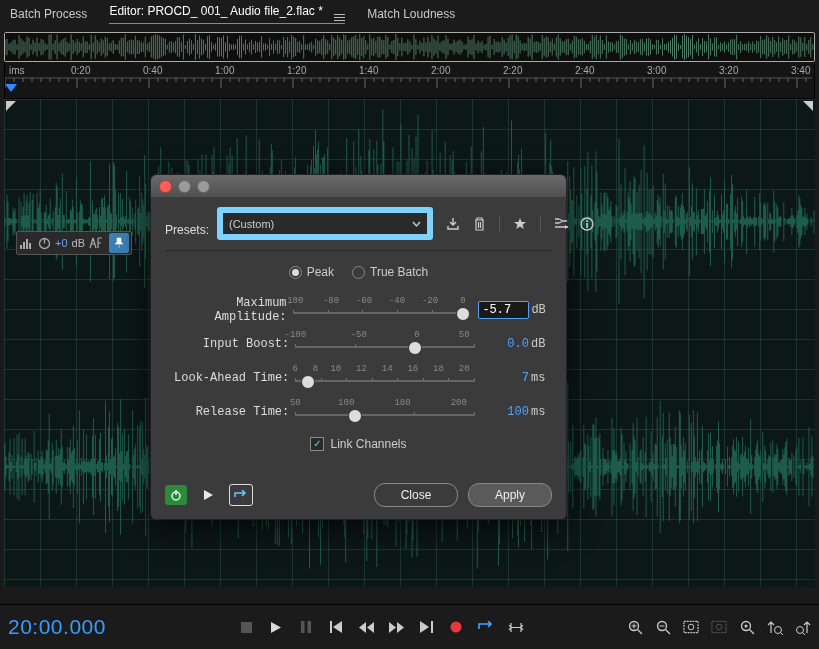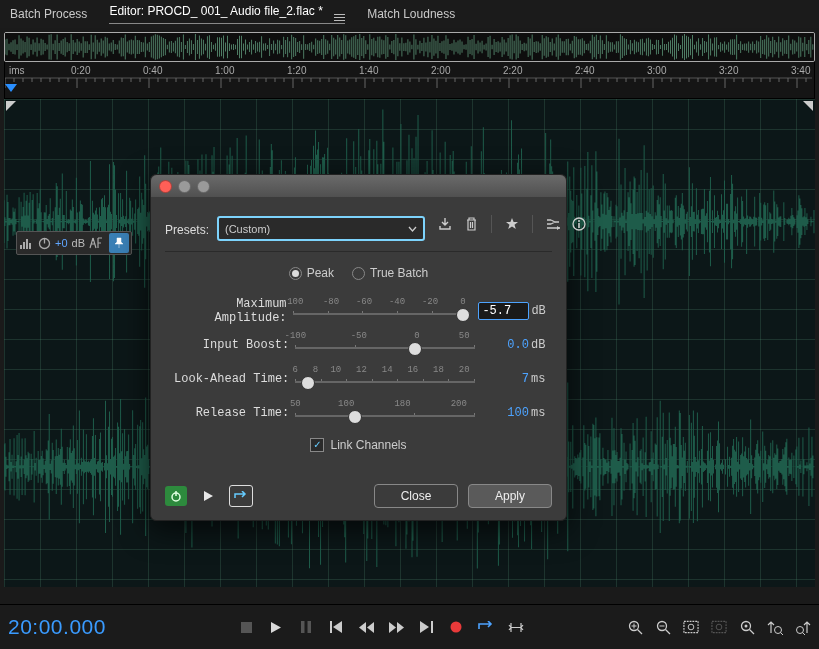--- a/index.html
+++ b/index.html
@@ -25,21 +25,21 @@
   .pinbox{width:20px;height:20px;background:#3a7fb5;border-radius:2px;display:flex;align-items:center;justify-content:center;margin-left:2px;}
   .dialog{position:absolute;left:146px;top:75px;width:415px;background:#3b3b3b;border-radius:6px;box-shadow:0 8px 30px rgba(0,0,0,0.7);border:1px solid #222;}
   .dlg-titlebar{height:22px;background:linear-gradient(#6a6a6a,#505050);border-radius:6px 6px 0 0;display:flex;align-items:center;padding:0 8px;position:relative;}
   .traffic{width:11px;height:11px;border-radius:50%;margin-right:6px;border:1px solid rgba(0,0,0,0.3);}
   .traffic.red{background:#ff5f57;}
   .traffic.grey{background:#9a9a9a;}
   .dlg-title{position:absolute;left:0;right:0;text-align:center;color:#eee;font-size:12px;pointer-events:none;}
   .dlg-body{padding:10px 14px 12px 14px;}
   .presets-row{display:flex;align-items:center;gap:8px;}
   .presets-lbl{color:#ddd;font-size:12px;margin-top:12px;}
-  .preset-dd{flex:0 0 192px;height:21px;background:#2a2a2a;border:2px solid #7dd3fc;border-radius:3px;display:flex;align-items:center;justify-content:space-between;padding:0 6px;color:#ccc;font-size:11px;margin-top:9px;}
+  .preset-dd{flex:0 0 192px;height:21px;background:#2a2a2a;border:6px solid #7dd3fc;border-radius:3px;display:flex;align-items:center;justify-content:space-between;padding:0 6px;color:#ccc;font-size:11px;}
   .icon-row{display:flex;align-items:center;gap:10px;margin-left:4px;}
   .vsep{width:1px;height:18px;background:#555;margin:0 2px;}
   .icon-sm{width:16px;height:16px;display:flex;align-items:center;justify-content:center;color:#ccc;}
   .hr{height:1px;background:#2a2a2a;margin:10px 0 14px 0;}
   .mode-row{display:flex;align-items:center;justify-content:center;gap:18px;margin-bottom:14px;}
   .radio{display:flex;align-items:center;gap:5px;font-size:12px;color:#ccc;}
   .radio .r{width:11px;height:11px;border-radius:50%;border:1px solid #888;position:relative;}
   .radio .r.on::after{content:"";position:absolute;inset:2px;border-radius:50%;background:#ddd;}
   .param{display:flex;align-items:center;height:34px;font-family:Liberation Mono, monospace;}
   .plabel{width:130px;text-align:right;padding-right:6px;color:#ddd;font-size:12px;}
@@ -54,21 +54,21 @@
   .pval.boxed{background:#1a1a1a;border:1px solid #4da3ff;color:#fff;padding:1px 3px;border-radius:2px;text-align:left;}
   .punit{width:22px;color:#ccc;font-size:12px;margin-left:2px;}
   .lc-row{display:flex;align-items:center;justify-content:center;gap:6px;margin-top:8px;}
   .chk{width:12px;height:12px;background:#2a2a2a;border:1px solid #888;display:flex;align-items:center;justify-content:center;color:#6cf;font-size:10px;line-height:1;}
   .dlg-foot{display:flex;align-items:center;justify-content:space-between;margin-top:32px;}
   .foot-left{display:flex;align-items:center;gap:10px;}
   .pwr{width:22px;height:20px;border-radius:3px;background:#2d8a3d;display:flex;align-items:center;justify-content:center;color:#dfffe0;}
   .foot-btn{width:22px;height:20px;display:flex;align-items:center;justify-content:center;color:#e8e8e8;}
   .foot-btn.sharebx{border:1px solid #ddd;border-radius:3px;color:#6cf;}
   .foot-right{display:flex;gap:10px;}
-  .btn{width:82px;height:22px;border-radius:4px;border:1px solid #888;background:#3b3b3b;color:#eee;display:flex;align-items:center;justify-content:center;font-size:12px;}
+  .btn{width:82px;height:22px;border-radius:11px;border:1px solid #888;background:#3b3b3b;color:#eee;display:flex;align-items:center;justify-content:center;font-size:12px;}
   .btn.apply{background:#5a5a5a;}
   .transport{position:absolute;bottom:0;left:0;right:0;height:44px;background:#1b1b1b;border-top:1px solid #000;display:flex;align-items:center;padding:0 8px;}
   .timecode{color:#3a9bff;font-size:21px;font-weight:500;letter-spacing:0.5px;margin-right:30px;}
   .tc-mid{flex:1;display:flex;align-items:center;justify-content:center;gap:14px;}
   .tc-icon{width:16px;height:16px;display:flex;align-items:center;justify-content:center;color:#c9c9c9;}
   .tc-icon.dim{color:#555;}
   .tc-right{display:flex;align-items:center;gap:12px;margin-left:auto;}
   svg{display:block;}
 </style>
 </head>

